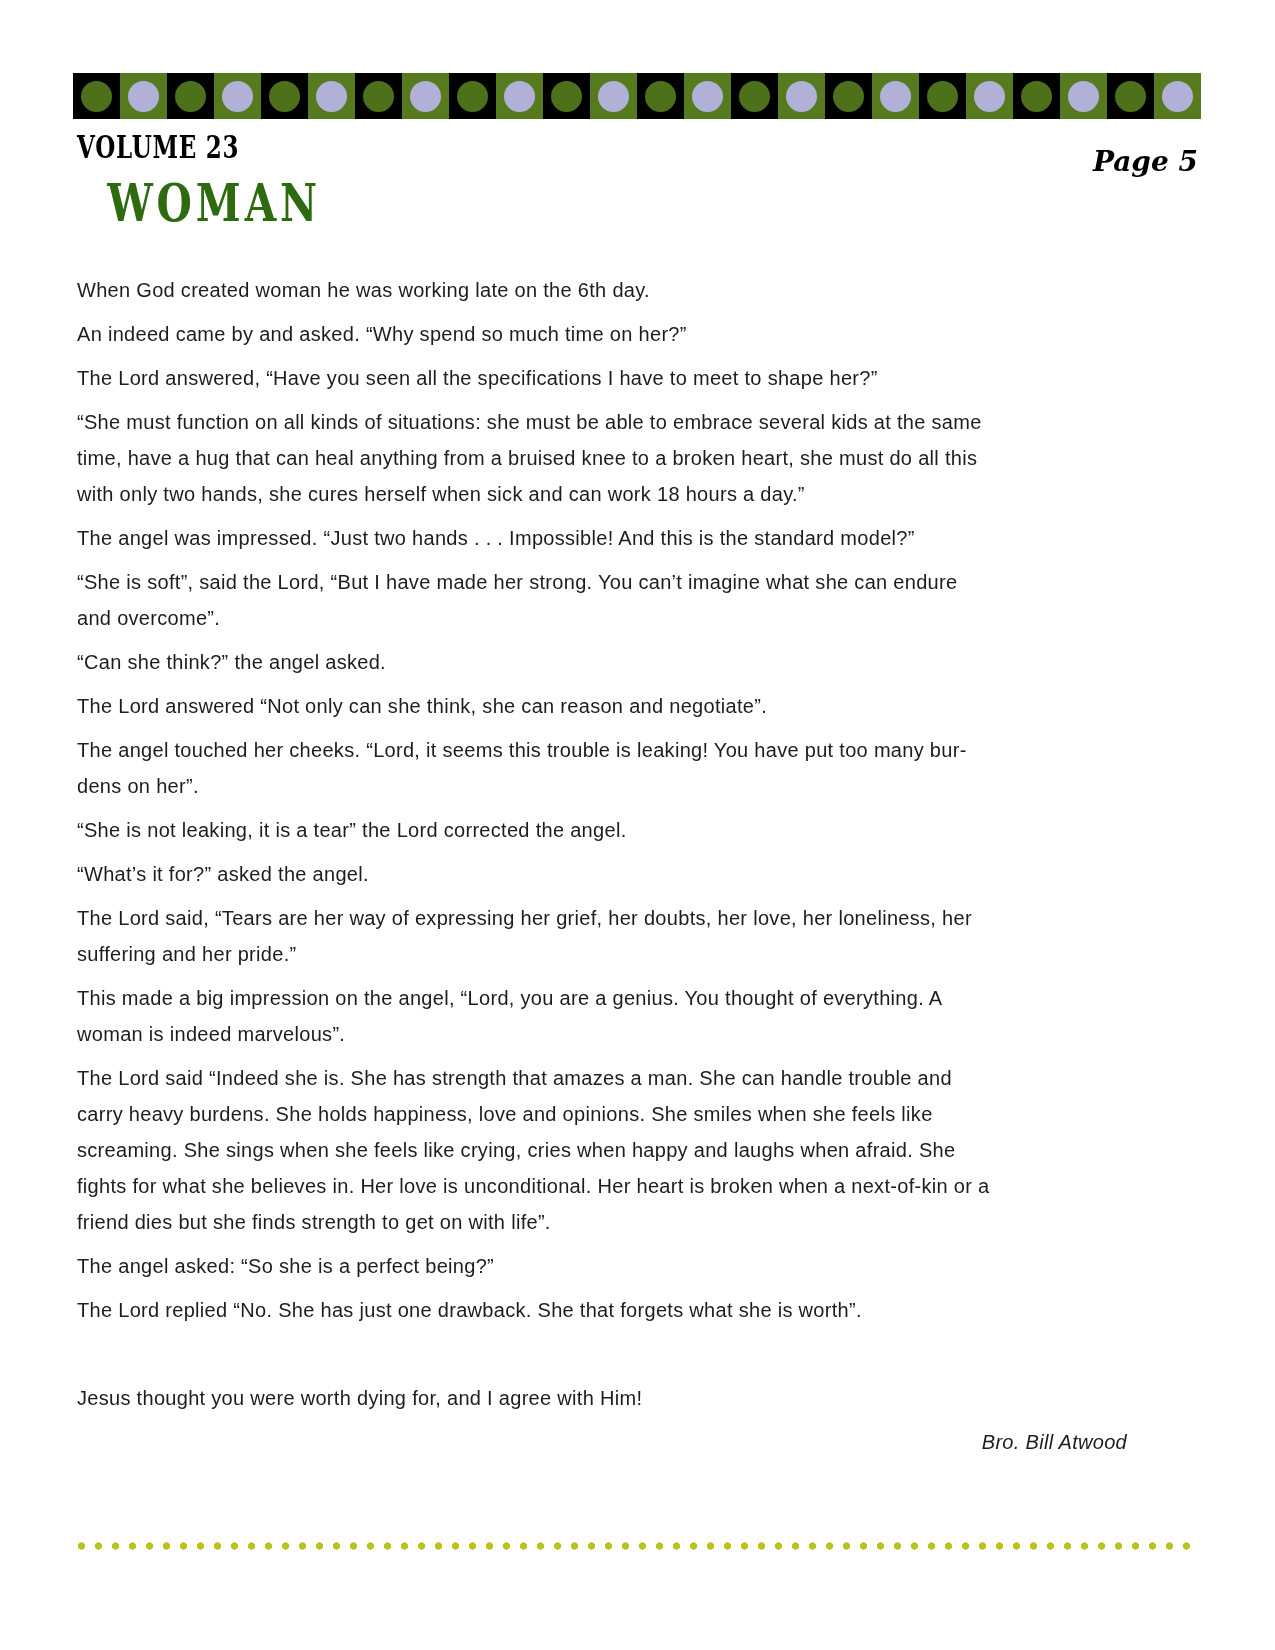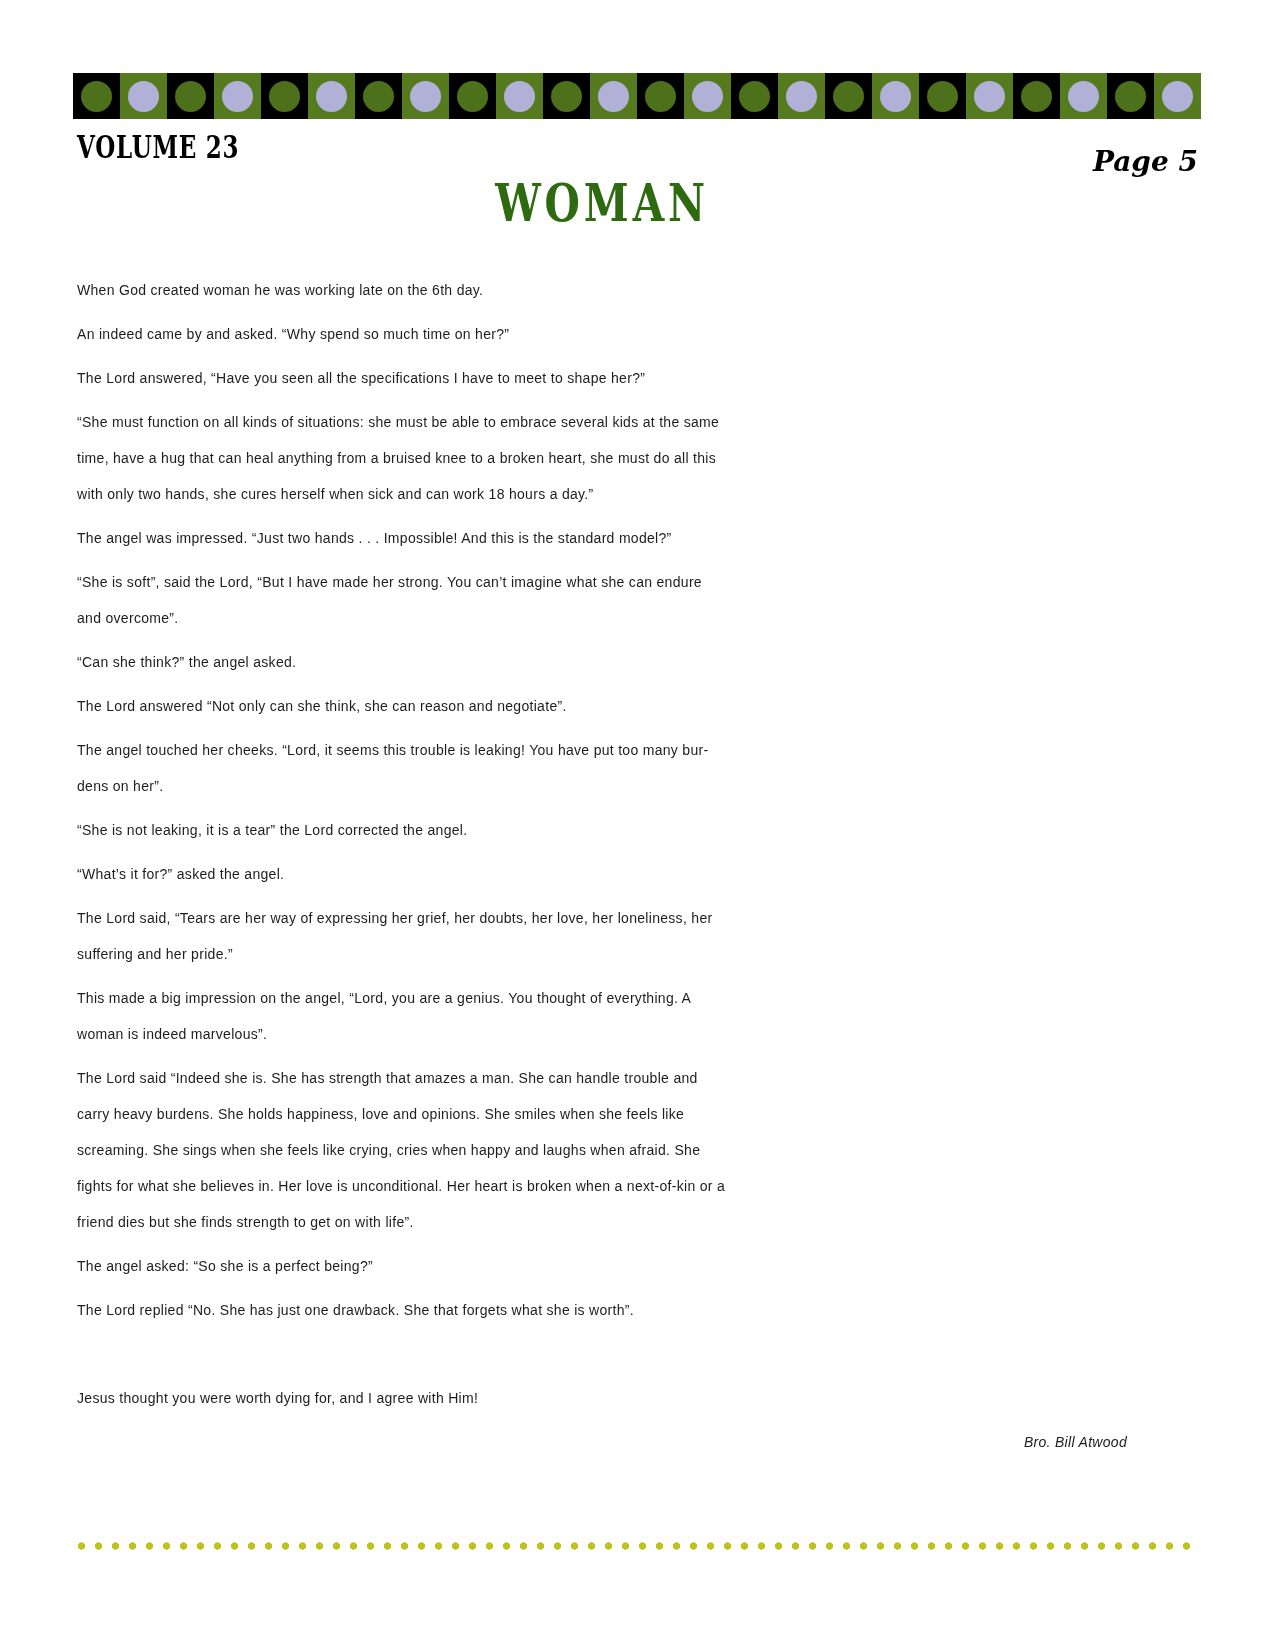--- a/index.html
+++ b/index.html
@@ -59,41 +59,41 @@
     font-style:italic;
     font-weight:bold;
     font-size:28px;
     color:#000;
     white-space:nowrap;
     margin-top:19px;
   }
   .title{
     position:absolute;left:77px;top:172px;
     width:1050px;
-    text-align:center;
+    text-align:left;
     font-family:"DejaVu Serif", serif;
     font-weight:bold;
     font-size:52px;
     letter-spacing:5px;
     color:var(--title-green);
   }
   .title-inner{
     display:inline-block;
     transform:scaleX(0.78);
     transform-origin:center;
     white-space:nowrap;
   }
 
   
   .story{
     position:absolute;left:77px;top:272px;
     width:1050px;
   }
   .story p{
-    font-size:14px;
+    font-size:20px;
     line-height:36px;
     letter-spacing:0.3px;
     margin:0 0 8px 0;
     white-space:pre-line;
   }
   .story p.closing{margin-top:52px;}
   .story p.signature{text-align:right;margin-top:0;font-style:italic;}
 
   
   .dotted-divider{

